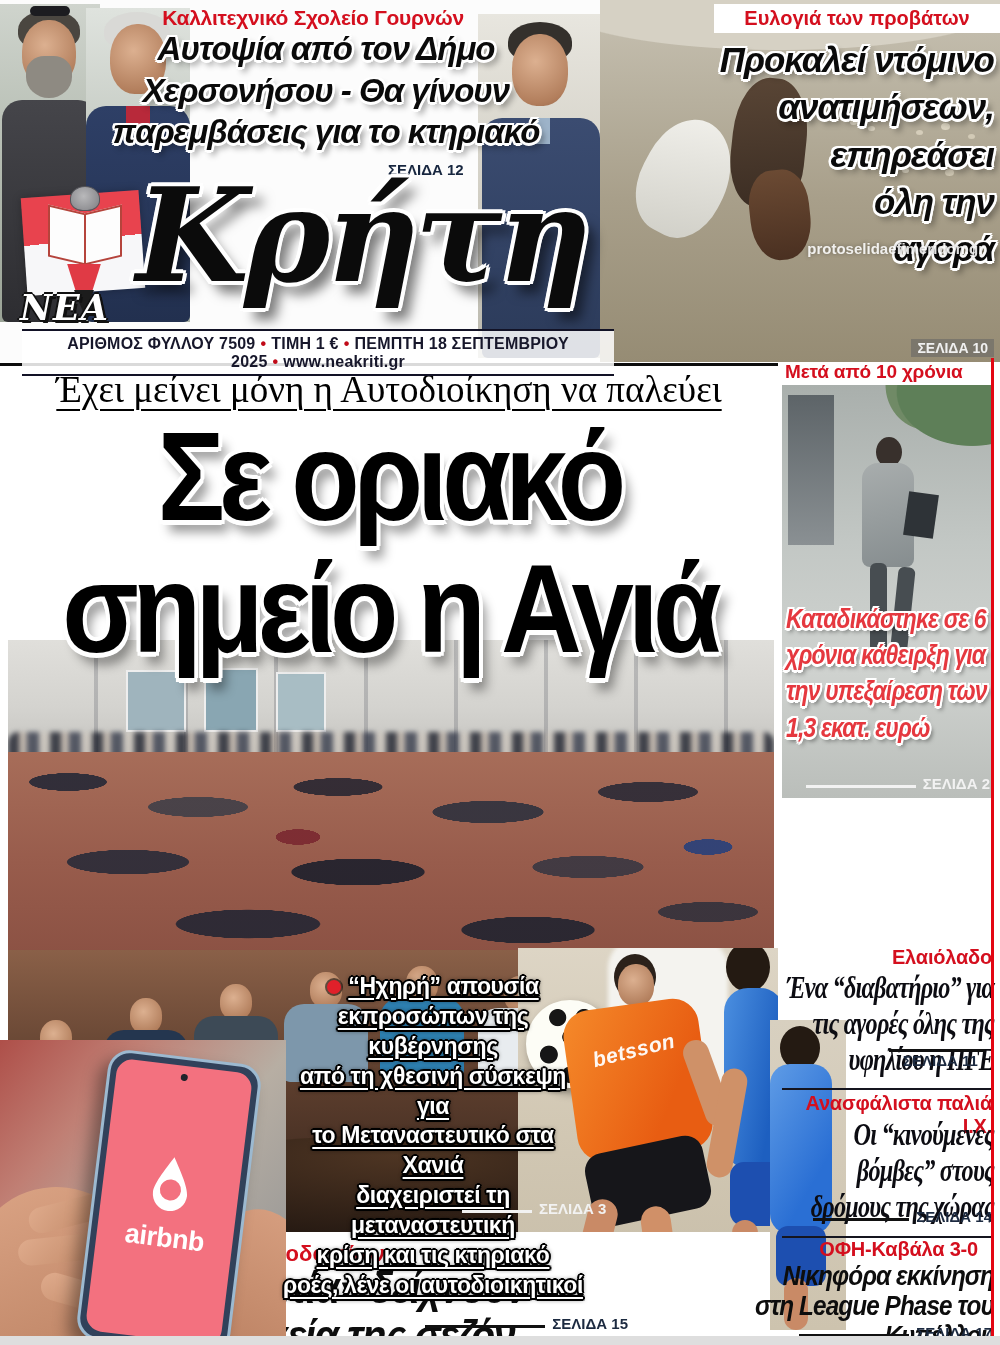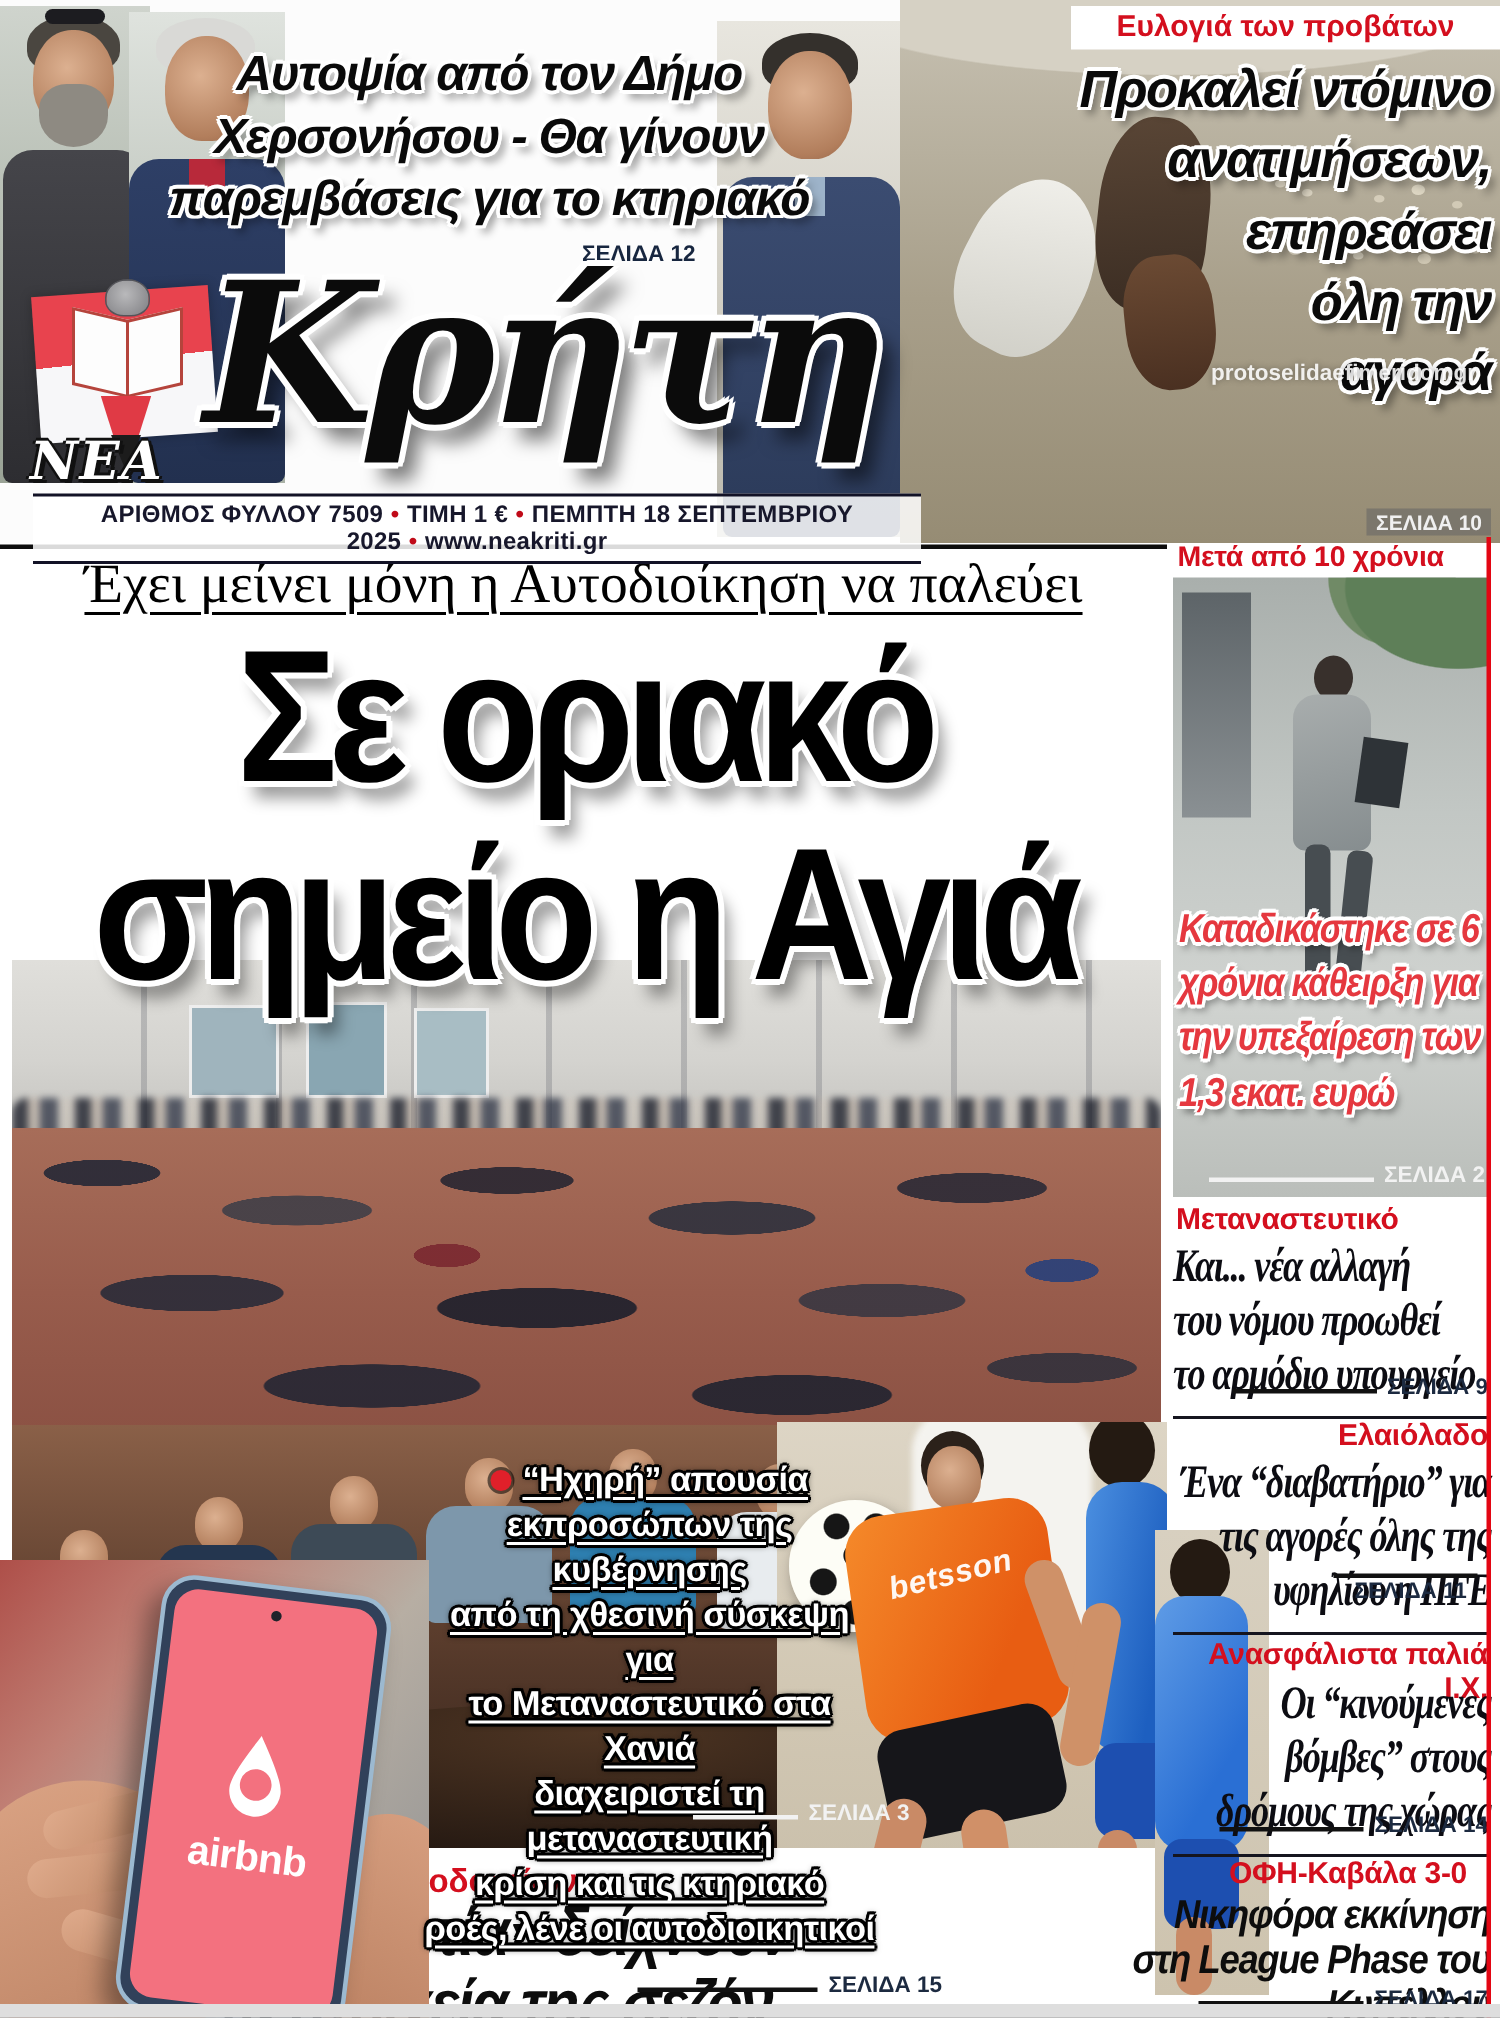--- a/index.html
+++ b/index.html
@@ -240,20 +240,21 @@
       <div class="head" style="left:24px;top:16px;width:56px;height:70px;"></div>
       <div class="torso" style="left:0;top:98px;width:104px;height:216px;background:linear-gradient(180deg,#2e3f66,#22304f);"></div>
       <div style="position:absolute;left:40px;top:98px;width:24px;height:22px;background:#b8293a;"></div>
     </div>
     <div id="man3" class="man">
       <div class="hair" style="left:30px;top:8px;width:64px;height:40px;background:#34302c;"></div>
       <div class="head" style="left:34px;top:20px;width:56px;height:72px;"></div>
       <div class="torso" style="left:4px;top:104px;width:118px;height:240px;background:linear-gradient(180deg,#3b4c71,#2b3a59);"></div>
       <div style="position:absolute;left:52px;top:104px;width:20px;height:26px;background:#9db3c9;"></div>
     </div>
+    <div id="tl-kicker" class="abs">Καλλιτεχνικό Σχολείο Γουρνών</div>
     <div id="tl-headline" class="abs ow-m">
       <div>Αυτοψία από τον Δήμο</div>
       <div>Χερσονήσου - Θα γίνουν</div>
       <div>παρεμβάσεις για το κτηριακό</div>
     </div>
     <div id="tl-pageref" class="pageref">
       <span>ΣΕΛΙΔΑ 12</span>
     </div>
   </div>
 
@@ -431,32 +432,20 @@
           <div>την υπεξαίρεση των</div>
           <div>1,3 εκατ. ευρώ</div>
         </div>
         <div id="sb1-pageref" class="pageref light">
           <span class="ln" style="width:110px;background:#f2f2f2;"></span>
           <span>ΣΕΛΙΔΑ 2</span>
         </div>
       </div>
     </div>
 
-    <div id="sb2" class="sb">
-      <div class="sb-kicker">Μεταναστευτικό</div>
-      <div class="serif-head">
-        <div>Και... νέα αλλαγή</div>
-        <div>του νόμου προωθεί</div>
-        <div>το αρμόδιο υπουργείο</div>
-      </div>
-      <div id="sb2-pageref" class="pageref">
-        <span class="ln" style="width:96px;background:#111;"></span>
-        <span>ΣΕΛΙΔΑ 9</span>
-      </div>
-    </div>
 
     <div id="sb3" class="sb">
       <div class="sb-kicker">Ελαιόλαδο</div>
       <div class="serif-head">
         <div>Ένα “διαβατήριο” για</div>
         <div>τις αγορές όλης της</div>
         <div>υφηλίου η ΠΓΕ</div>
       </div>
       <div id="sb3-pageref" class="pageref">
         <span class="ln" style="width:96px;background:#111;"></span>

